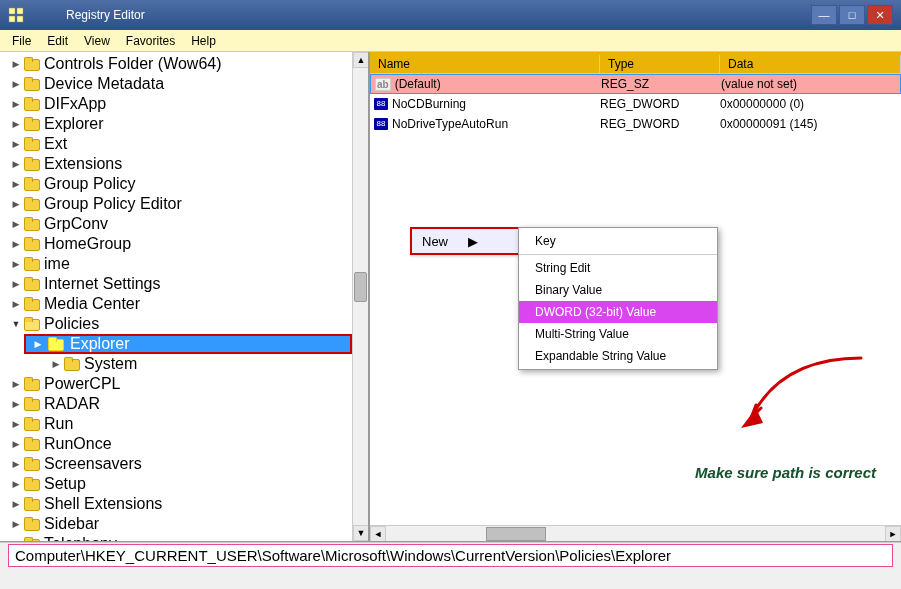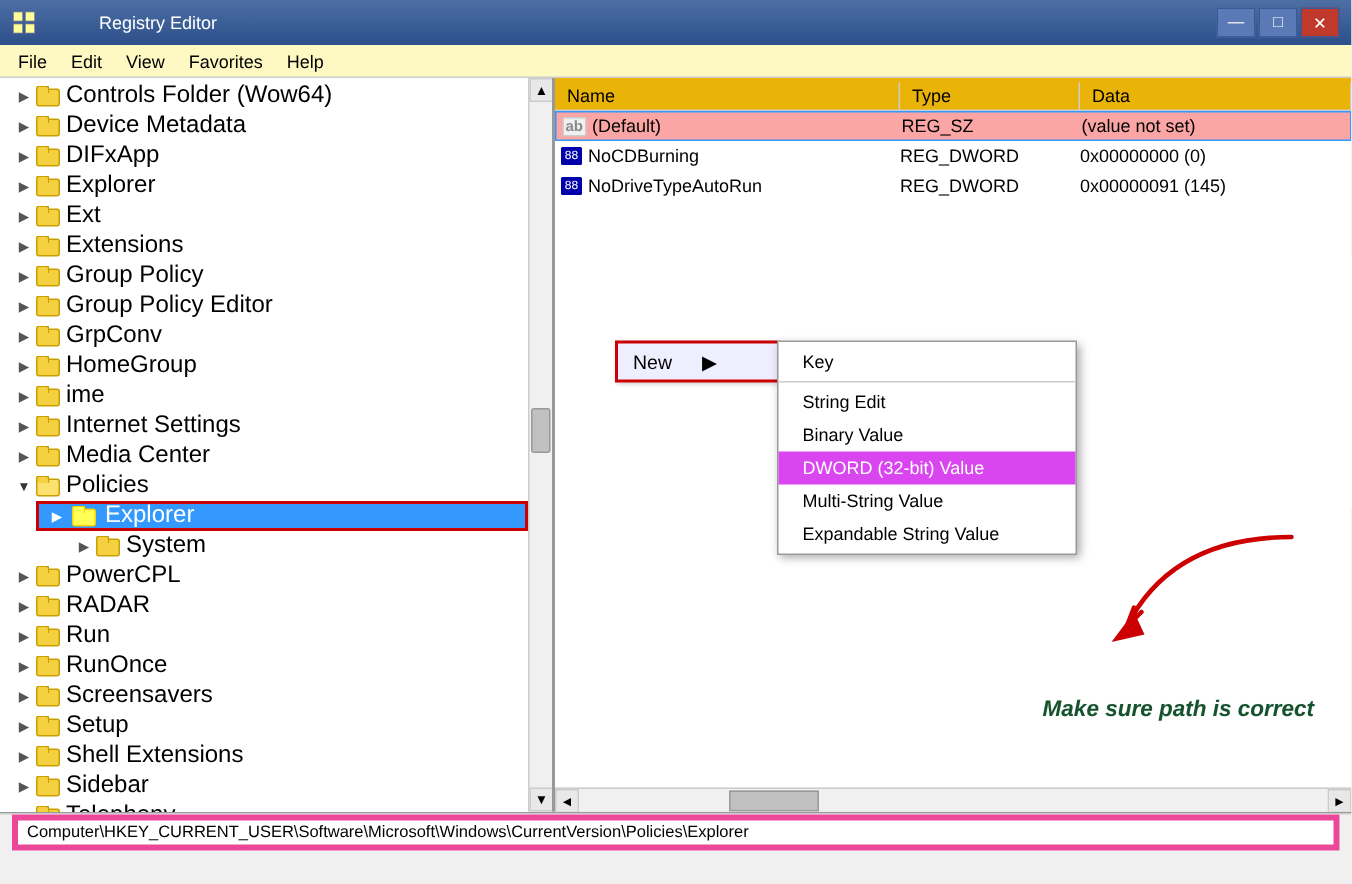--- a/index.html
+++ b/index.html
@@ -279,23 +279,23 @@
     .status-bar {
       height: 25px;
       background: #f0f0f0;
       border-top: 1px solid #ccc;
       display: flex;
       align-items: center;
       padding: 0 8px;
     }
     .status-path {
       background: white;
-      border: 4px solid #ec4899;
+      border: 1px solid #ec4899;
       padding: 2px 6px;
-      font-size: 11px;
+      font-size: 15px;
       flex: 1;
     }
 
     
     .h-scrollbar {
       height: 16px;
       background: #f0f0f0;
       border-top: 1px solid #ccc;
       display: flex;
       align-items: center;

